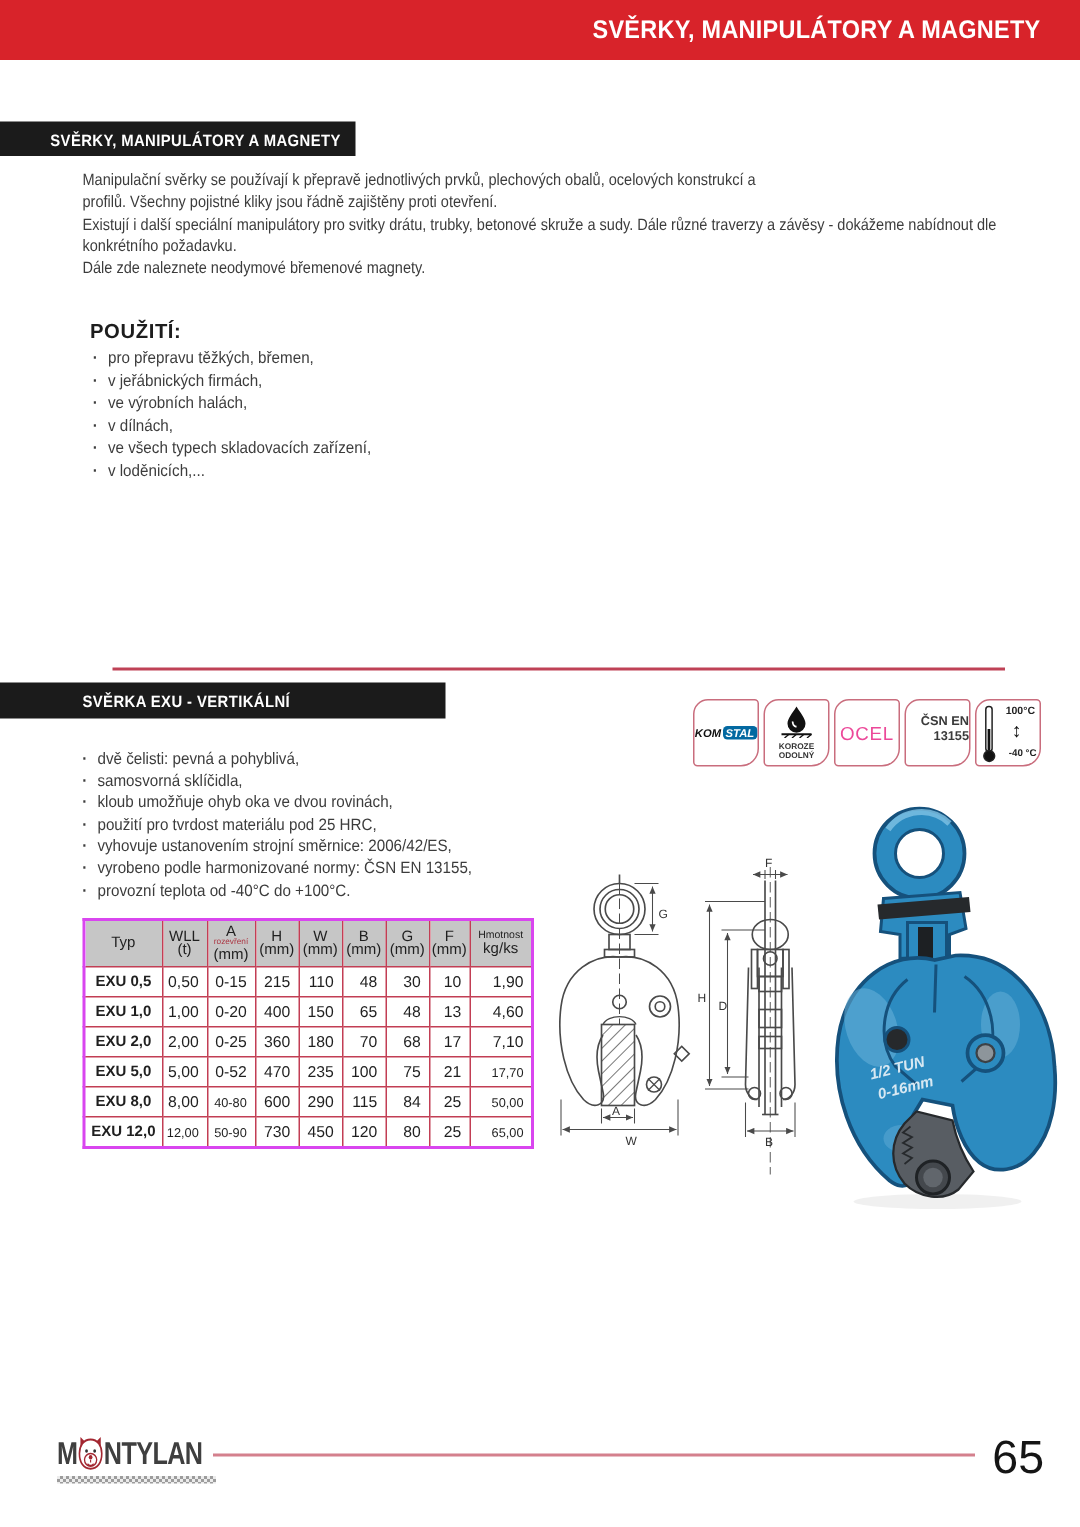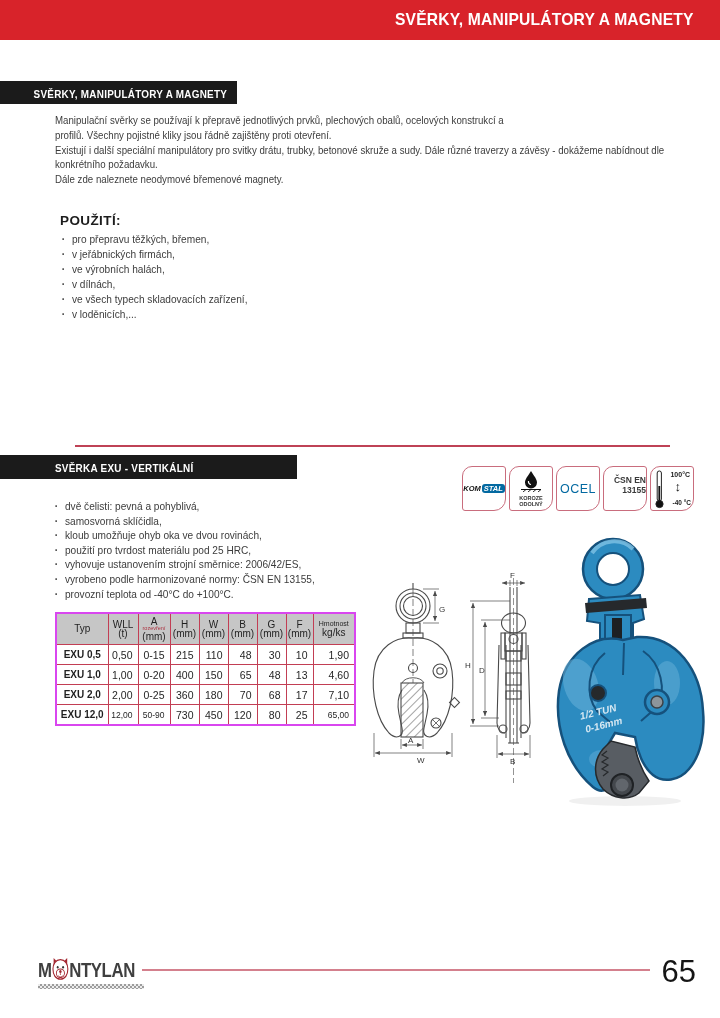--- a/index.html
+++ b/index.html
@@ -46,21 +46,21 @@
   .badge{width:44px;height:45px;border:1.6px solid #c96d7d;border-radius:10px 3px 12px 3px;
         box-sizing:border-box;background:#fff;position:relative;overflow:hidden;}
   .badge-komstal{display:flex;align-items:center;justify-content:center;}
   .kom{font-size:7.5px;font-weight:800;font-style:italic;color:#111;}
   .stal{font-size:7.5px;font-weight:800;font-style:italic;color:#fff;background:#0369a1;
         padding:0 2px;border-radius:3px;margin-left:1px;}
   .badge-koroze svg{position:absolute;left:10px;top:3px;}
   .koroze-t{position:absolute;left:0;right:0;bottom:3px;text-align:center;
         font-size:5.5px;line-height:6px;color:#333;font-weight:700;}
   .badge-ocel{display:flex;align-items:center;justify-content:center;}
-  .ocel-t{font-size:12.5px;color:#0369a1;letter-spacing:.5px;}
+  .ocel-t{font-size:12.5px;color:#ec4899;letter-spacing:.5px;}
   .badge-csn{padding:8px 0 16px 6px;box-sizing:border-box;text-align:right;}
   .csn-t{font-size:8.5px;line-height:10px;color:#3a3a3a;font-weight:600;}
   .badge-temp svg.thermo{position:absolute;left:4px;top:3px;}
   .temp-max{position:absolute;right:3px;top:4px;font-size:7px;color:#222;font-weight:600;}
   .temp-arrow{position:absolute;right:12px;top:13px;font-size:13px;line-height:13px;
         color:#111;font-weight:700;}
   .temp-min{position:absolute;right:2px;bottom:4px;font-size:6.5px;color:#222;font-weight:600;}
 
   
   #spec-table{position:absolute;left:55px;top:612px;border-collapse:collapse;table-layout:fixed;
@@ -255,20 +255,42 @@
         <tr>
           <td class="typ">EXU 2,0</td>
           <td>2,00</td>
           <td>0-25</td>
           <td>360</td>
           <td>180</td>
           <td>70</td>
           <td>68</td>
           <td>17</td>
           <td>7,10</td>
+        </tr>
+        <tr>
+          <td class="typ">EXU 5,0</td>
+          <td>5,00</td>
+          <td>0-52</td>
+          <td>470</td>
+          <td>235</td>
+          <td>100</td>
+          <td>75</td>
+          <td>21</td>
+          <td class="sm">17,70</td>
+        </tr>
+        <tr>
+          <td class="typ">EXU 8,0</td>
+          <td>8,00</td>
+          <td class="sm">40-80</td>
+          <td>600</td>
+          <td>290</td>
+          <td>115</td>
+          <td>84</td>
+          <td>25</td>
+          <td class="sm">50,00</td>
         </tr>
         <tr>
           <td class="typ">EXU 12,0</td>
           <td class="sm">12,00</td>
           <td class="sm">50-90</td>
           <td>730</td>
           <td>450</td>
           <td>120</td>
           <td>80</td>
           <td>25</td>

